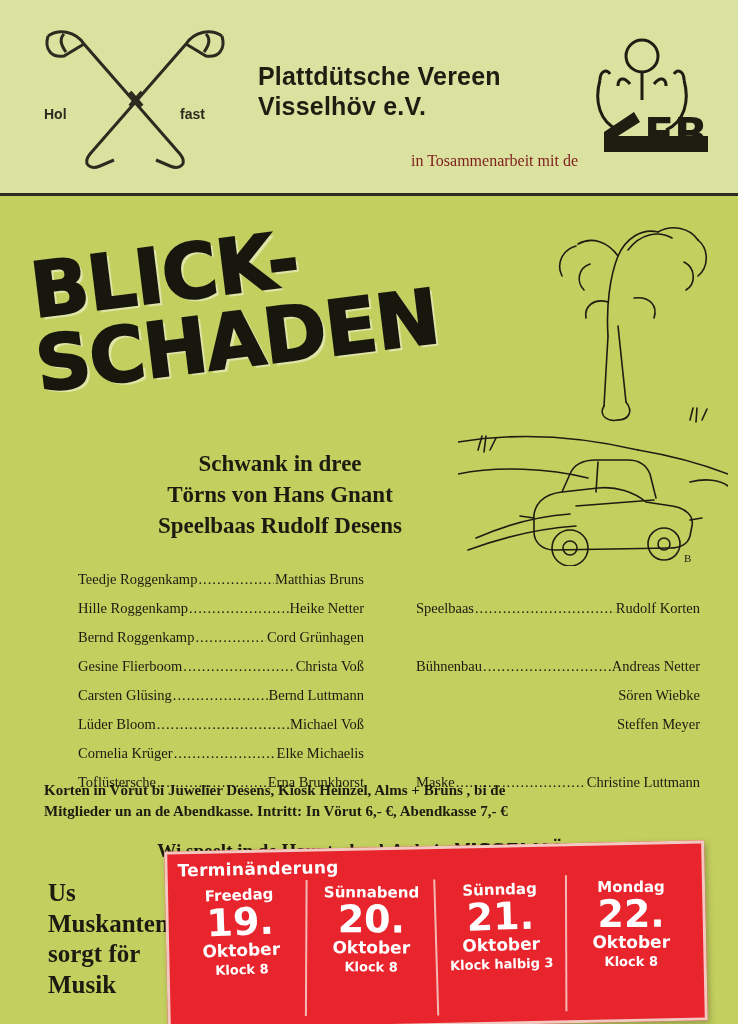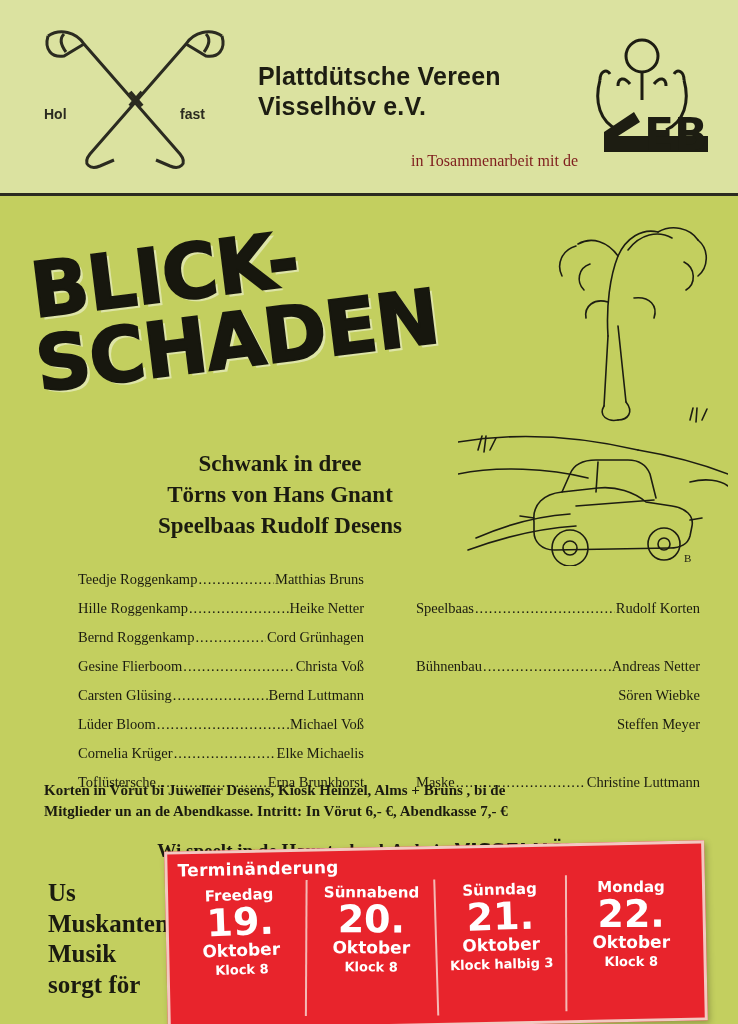--- a/index.html
+++ b/index.html
@@ -413,22 +413,22 @@
     <div>Mitglieder un an de Abendkasse. Intritt: In Vörut 6,- €, Abendkasse 7,- €</div>
   </div>
 
   <div class="venue">
     <span>Wi speelt in de Hauptschool-Aula in </span><span class="place">VISSELHÖV</span>
   </div>
 
   <div class="musik">
     <div>Us</div>
     <div>Muskanten</div>
+    <div>sorgt för</div>
     <div>Musik</div>
-    <div>sorgt för</div>
   </div>
 
   <div class="sticker">
     <div class="sticker-head">Terminänderung</div>
     <div class="dates">
       <div class="date-cell d1">
         <div class="dow">Freedag</div>
         <div class="day">19.</div>
         <div class="mon">Oktober</div>
         <div class="time">Klock 8</div>

